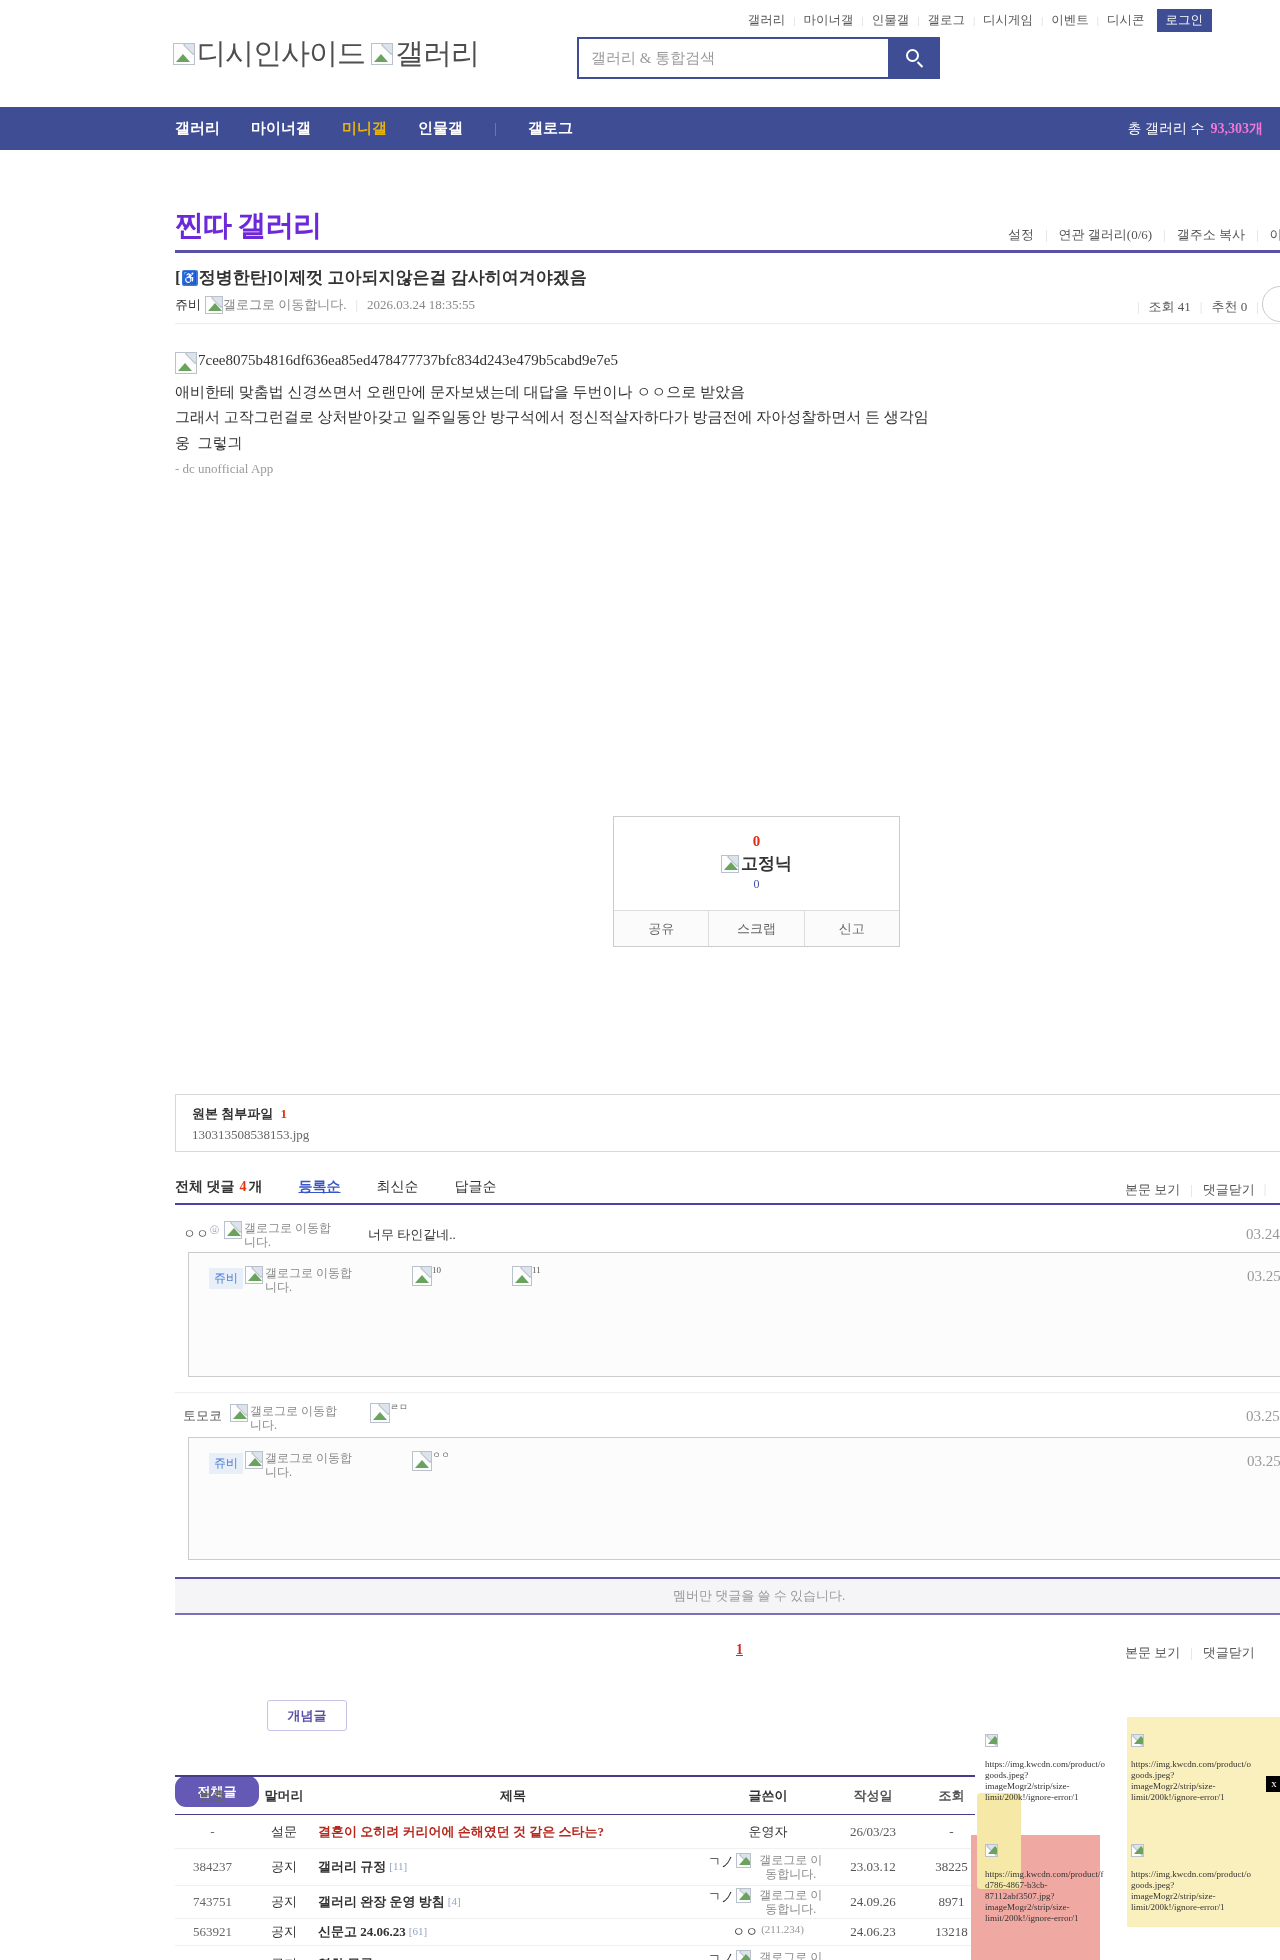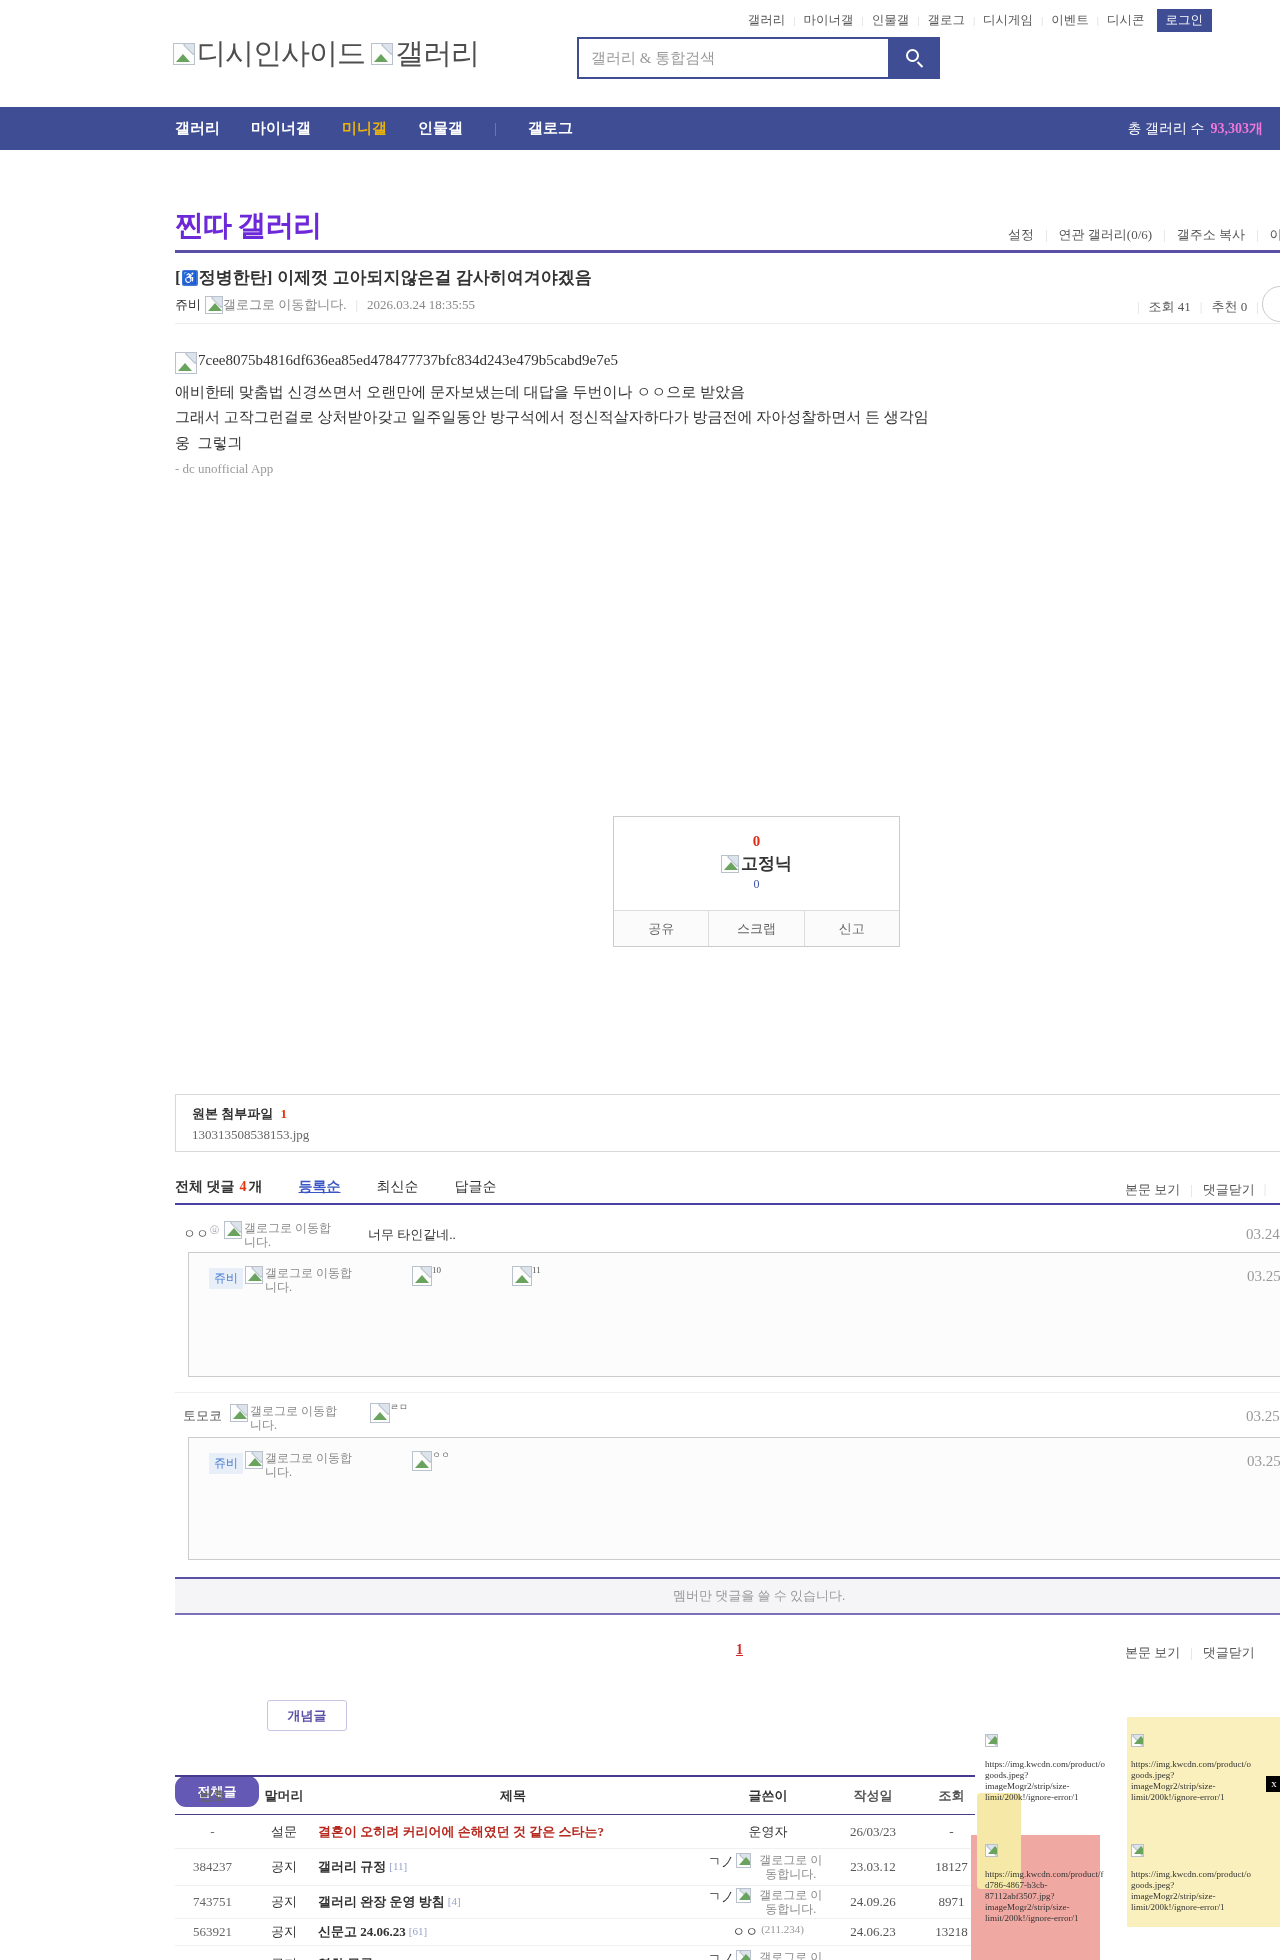--- a/index.html
+++ b/index.html
@@ -213,21 +213,21 @@
     <span class="it">갤주소 복사</span>
     <span class="it">이용안내</span>
   </div>
   <div class="rule1"></div>
 
   <div class="ptitle">
     <span>[</span>
     <span class="cat-ic">♿</span>
     <span>정병한탄</span>
     <span>]</span>
-    <span style="margin-left:5px">이제껏 고아되지않은걸 감사히여겨야겠음</span>
+    <span style="">이제껏 고아되지않은걸 감사히여겨야겠음</span>
   </div>
   <div class="pauthor">
     <span class="nick">쥬비</span>
     <span class="bi"></span>
     <span>갤로그로 이동합니다.</span>
     <span class="vsep">|</span>
     <span>2026.03.24 18:35:55</span>
   </div>
   <div class="pstats">
     <span class="vsep">|</span>
@@ -378,21 +378,21 @@
       <span class="col-no">384237</span>
       <span class="col-cat">공지</span>
       <span class="col-title">
         <span>갤러리 규정</span><span class="rcount">[11]</span>
       </span>
       <span class="col-author acell">
         <span class="nm">ㄱノ</span>
         <span class="gallog"><span class="bi sm"></span><span>갤로그로 이동합니다.</span></span>
       </span>
       <span class="col-date">23.03.12</span>
-      <span class="col-views">18127</span>
+      <span class="col-views">38225</span>
     </div>
 
     <div class="trow h33">
       <span class="col-no">743751</span>
       <span class="col-cat">공지</span>
       <span class="col-title">
         <span>갤러리 완장 운영 방침</span><span class="rcount">[4]</span>
       </span>
       <span class="col-author acell">
         <span class="nm">ㄱノ</span>

